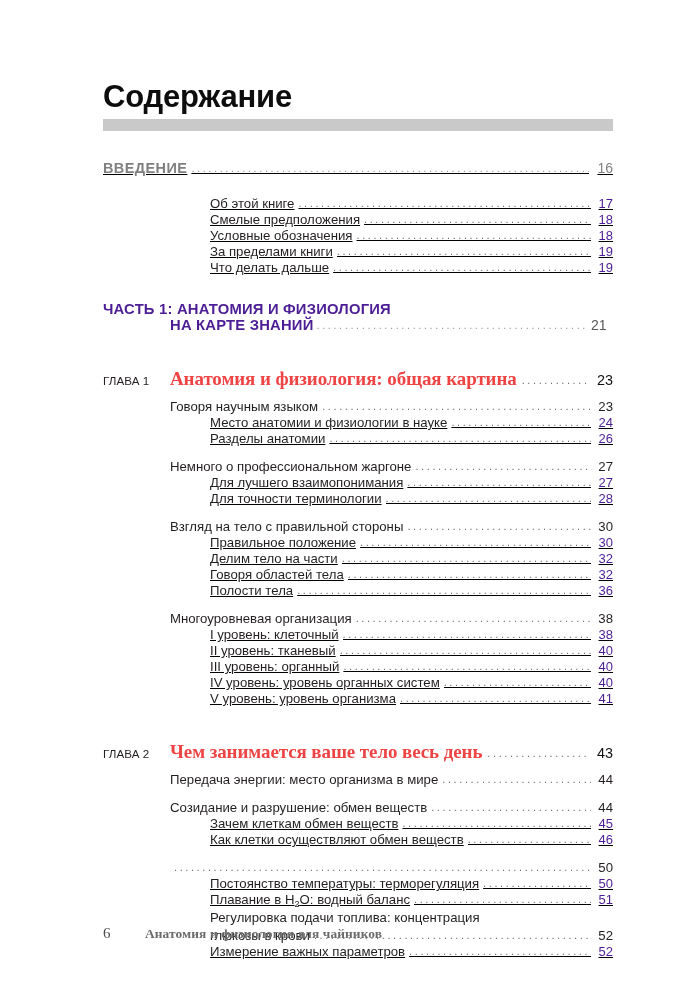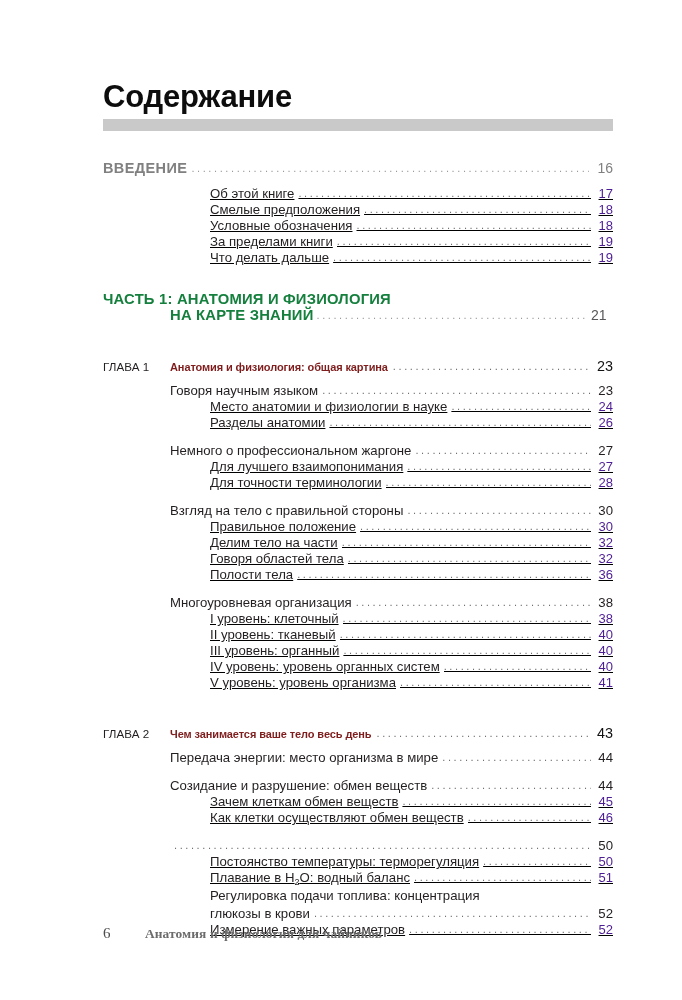--- a/index.html
+++ b/index.html
@@ -79,21 +79,22 @@
     min-width: 10px;
   }
   .row .pnum {
     flex: 0 0 auto;
     text-align: right;
     font-variant-numeric: lining-nums;
   }
 
   
   .sec-head {
-    margin-bottom: 10px;
+    margin-bottom: 20px;
+    text-decoration: underline;
   }
   .sec-head .label {
     font-size: 14.5px;
     font-weight: bold;
     color: #808080;
     letter-spacing: 0.4px;
   }
   .sec-head .pnum {
     font-size: 14px;
     color: #808080;
@@ -151,21 +152,21 @@
   .part .pline1,
   .part .pline2 {
     display: flex;
     align-items: baseline;
     width: 100%;
     white-space: nowrap;
   }
   .part .ptext {
     font-size: 14.8px;
     font-weight: bold;
-    color: #15803d;
+    color: #4c1d95;
     letter-spacing: 0.2px;
     flex: 0 0 auto;
   }
   .part .pline2 { padding-left: 67px; }
   .part .leaders {
     flex: 1 1 auto;
     overflow: hidden;
     white-space: nowrap;
     letter-spacing: 2.6px;
     color: #9a9a9a;
@@ -191,24 +192,25 @@
     white-space: nowrap;
   }
   .chapter .chap-tag {
     flex: 0 0 67px;
     font-size: 11.6px;
     color: #231f20;
     letter-spacing: 0.1px;
   }
   .chapter .chap-title {
     flex: 0 0 auto;
-    font-size: 11px;
+    font-size: 19px;
     font-weight: bold;
-    color: #7f1d1d;
+    color: #ef4444;
     letter-spacing: -0.1px;
+    font-family: Liberation Serif, serif;
   }
   .chapter .leaders {
     flex: 1 1 auto;
     overflow: hidden;
     white-space: nowrap;
     letter-spacing: 2.6px;
     color: #6f6f6f;
     font-size: 11px;
     transform: translateY(-1px);
     margin: 0 2px 0 5px;

